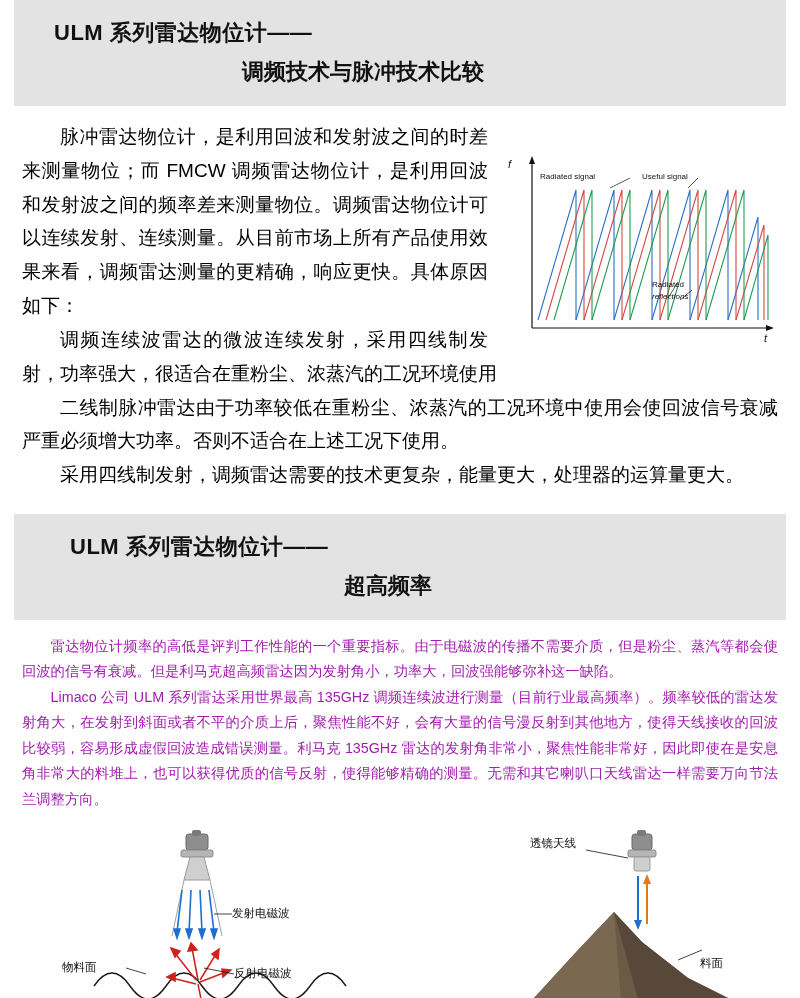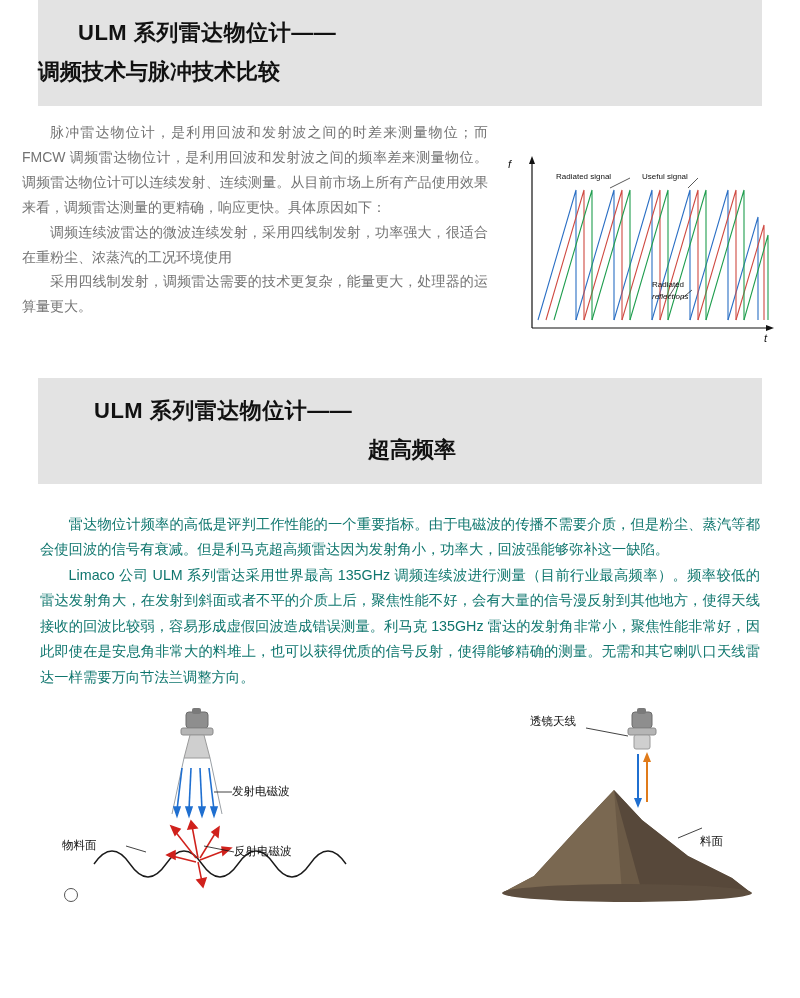--- a/index.html
+++ b/index.html
@@ -18,64 +18,65 @@
   .page {
     width: 800px;
     height: 998px;
     position: relative;
     background: #ffffff;
   }
 
   
   .banner {
     background: #e3e3e3;
-    margin: 0 38px;
+    margin: 0 14px;
     padding: 16px 0 18px 0;
   }
   .banner-line1 {
     font-size: 22px;
     font-weight: bold;
     color: #111;
     padding-left: 40px;
     letter-spacing: 0.5px;
     line-height: 1.5;
   }
   .banner-line2 {
     font-size: 22px;
     font-weight: bold;
     color: #111;
+    padding-left: 228px;
     line-height: 1.5;
     margin-top: 6px;
   }
   .banner.second .banner-line1 { padding-left: 56px; }
   .banner.second .banner-line2 { padding-left: 330px; }
 
   
   .body-block {
-    margin: 0 40px;
-    padding-top: 28px;
+    margin: 0 22px;
+    padding-top: 14px;
     font-size: 14.3px;
     line-height: 1.78;
-    color: #0f766e;
+    color: #a21caf;
     text-align: justify;
   }
   .para { margin: 0 0 0 0; text-indent: 2em; }
 
   
   .sec1-wrap { position: relative; margin: 0 22px; padding-top: 14px; }
   .sec1-fig {
     float: right;
     width: 276px;
     height: 200px;
     margin: 30px 0 6px 14px;
   }
   .sec1-text {
-    font-size: 14px;
+    font-size: 19px;
     line-height: 1.78;
-    color: #737373;
+    color: #000000;
     text-align: justify;
   }
   .clear { clear: both; }
 
   
   .chart-box {
     width: 276px;
     height: 200px;
     background: #ffffff;
     position: relative;
@@ -162,30 +163,31 @@
 
           <line x1="108" y1="38" x2="128" y2="28" stroke="#111" stroke-width="0.7"></line>
           <line x1="186" y1="38" x2="196" y2="28" stroke="#111" stroke-width="0.7"></line>
           <line x1="166" y1="148" x2="176" y2="132" stroke="#111" stroke-width="0.7"></line>
           <line x1="178" y1="150" x2="190" y2="140" stroke="#111" stroke-width="0.7"></line>
         </svg>
 
         <div class="chart-label" style="left:6px; top:8px; font-size:11px; font-style:italic;">f</div>
         <div class="chart-label" style="left:262px; top:182px; font-size:11px; font-style:italic;">t</div>
 
-        <div class="chart-label" style="left:38px; top:22px;margin-left:16px;">Radiated signal</div>
+        <div class="chart-label" style="left:38px; top:22px;">Radiated signal</div>
         <div class="chart-label" style="left:140px; top:22px;">Useful signal</div>
         <div class="chart-label" style="left:150px; top:130px;">Radiated</div>
         <div class="chart-label" style="left:150px; top:142px;font-style:italic;">reflections</div>
       </div>
     </div>
 
     <div class="sec1-text">
       <p class="para">脉冲雷达物位计，是利用回波和发射波之间的时差来测量物位；而 FMCW 调频雷达物位计，是利用回波和发射波之间的频率差来测量物位。调频雷达物位计可以连续发射、连续测量。从目前市场上所有产品使用效果来看，调频雷达测量的更精确，响应更快。具体原因如下：</p>
       <p class="para">调频连续波雷达的微波连续发射，采用四线制发射，功率强大，很适合在重粉尘、浓蒸汽的工况环境使用</p>
+      <p class="para">二线制脉冲雷达由于功率较低在重粉尘、浓蒸汽的工况环境中使用会使回波信号衰减严重必须增大功率。否则不适合在上述工况下使用。</p>
       <p class="para">采用四线制发射，调频雷达需要的技术更复杂，能量更大，处理器的运算量更大。</p>
     </div>
     <div class="clear"></div>
   </div>
 
   <div class="banner second" style="margin-top:22px;">
     <div class="banner-line1">ULM 系列雷达物位计——</div>
     <div class="banner-line2">超高频率</div>
   </div>
 

